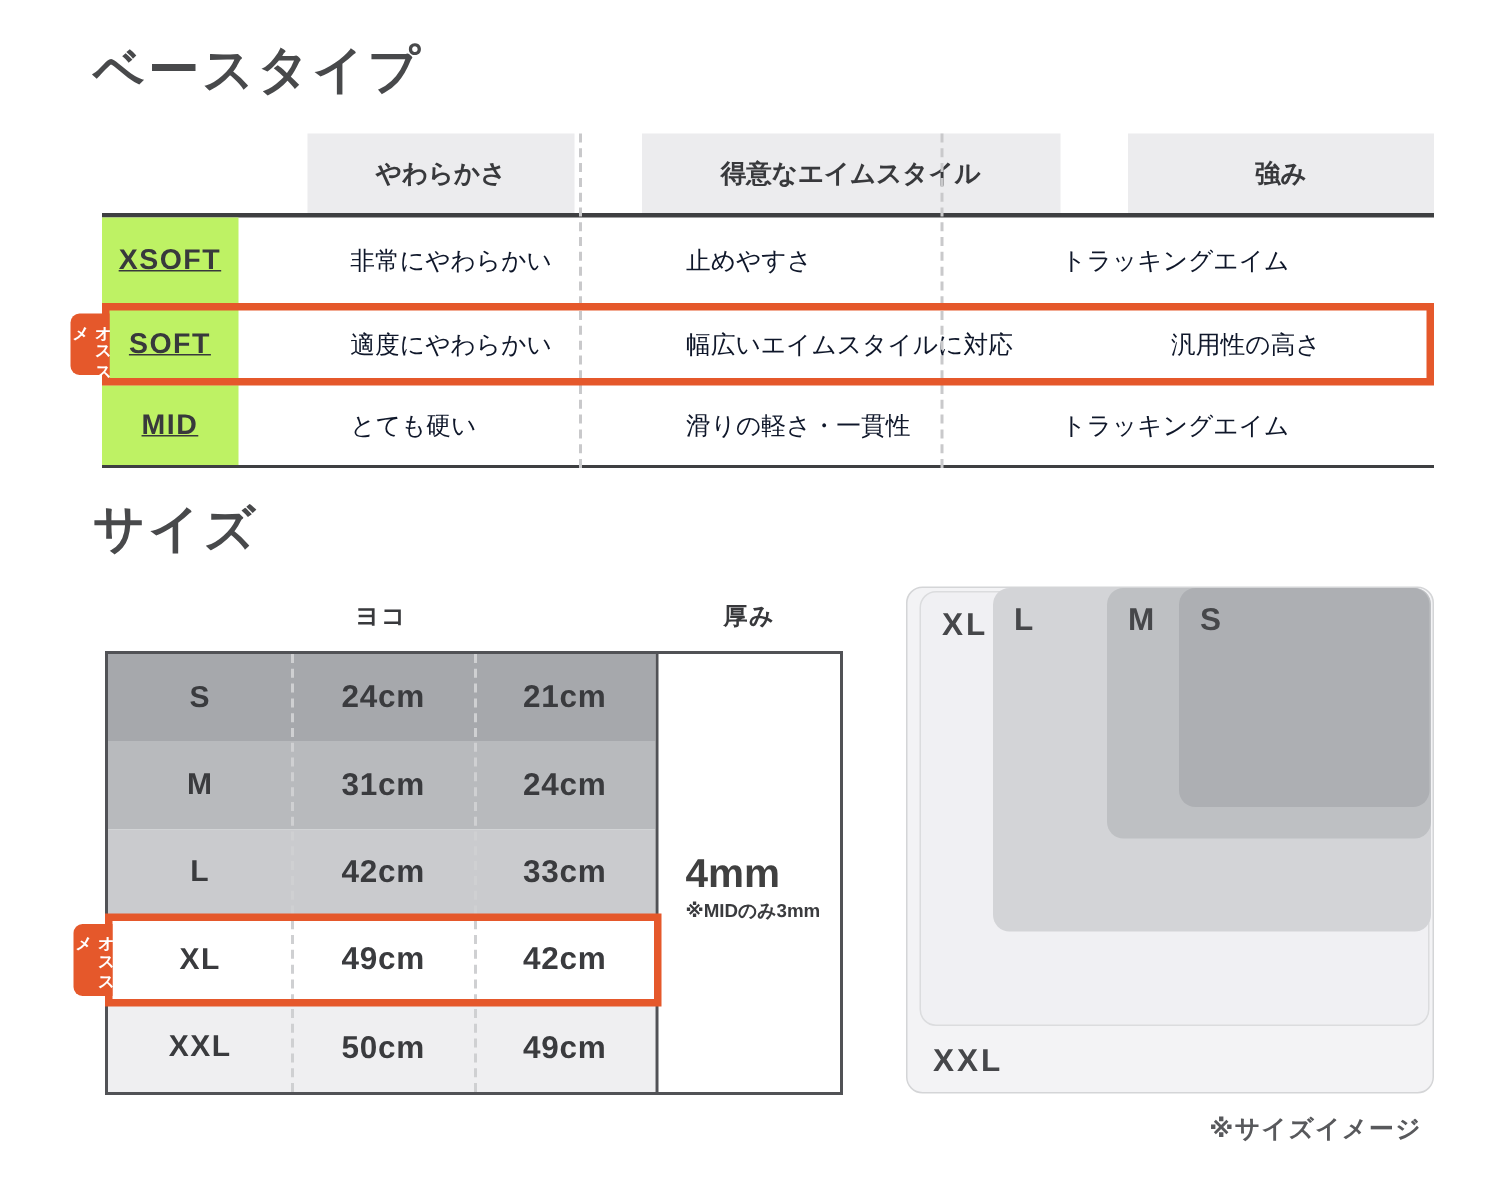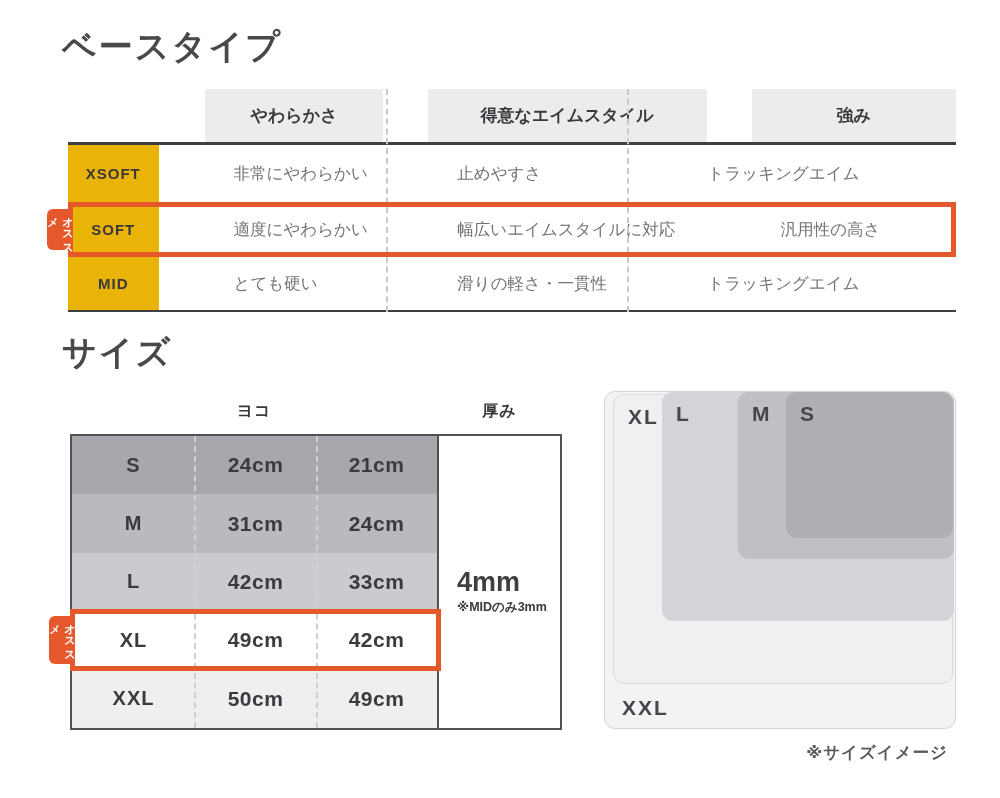--- a/index.html
+++ b/index.html
@@ -28,24 +28,24 @@
   .cell { display:flex; align-items:center; }
   .col-lab { width:109px; justify-content:center; }
   .col-1 { width:209px; }
   .col-2 { width:241px; }
   .col-3 { width:329px; }
   .bt-head .hcell {
     background:#ececee; justify-content:center;
     font-size:17px; font-weight:bold; color:#38393c;
   }
   .bt-lab {
-    background:#eab308; font-size:15px; font-weight:bold;
-    color:#38393c; letter-spacing:1px;
-  }
-  .bt-data { padding-left:30px; font-size:16.5px; color:#737373; }
+    background:#bef264; font-size:19px; font-weight:bold;
+    color:#38393c; letter-spacing:1px;text-decoration:underline;
+  }
+  .bt-data { padding-left:30px; font-size:16.5px; color:#0f172a; }
   .bt-dash {
     position:absolute; top:0; height:223px; width:0;
     border-left:2px dashed #c9c9cb; pointer-events:none;
   }
   .bt-dash.d1 { left:318px; }
   .bt-dash.d2 { left:559px; }
   .highlight {
     position:absolute; border:5px solid #e5582b; pointer-events:auto;
     background:transparent;
   }

